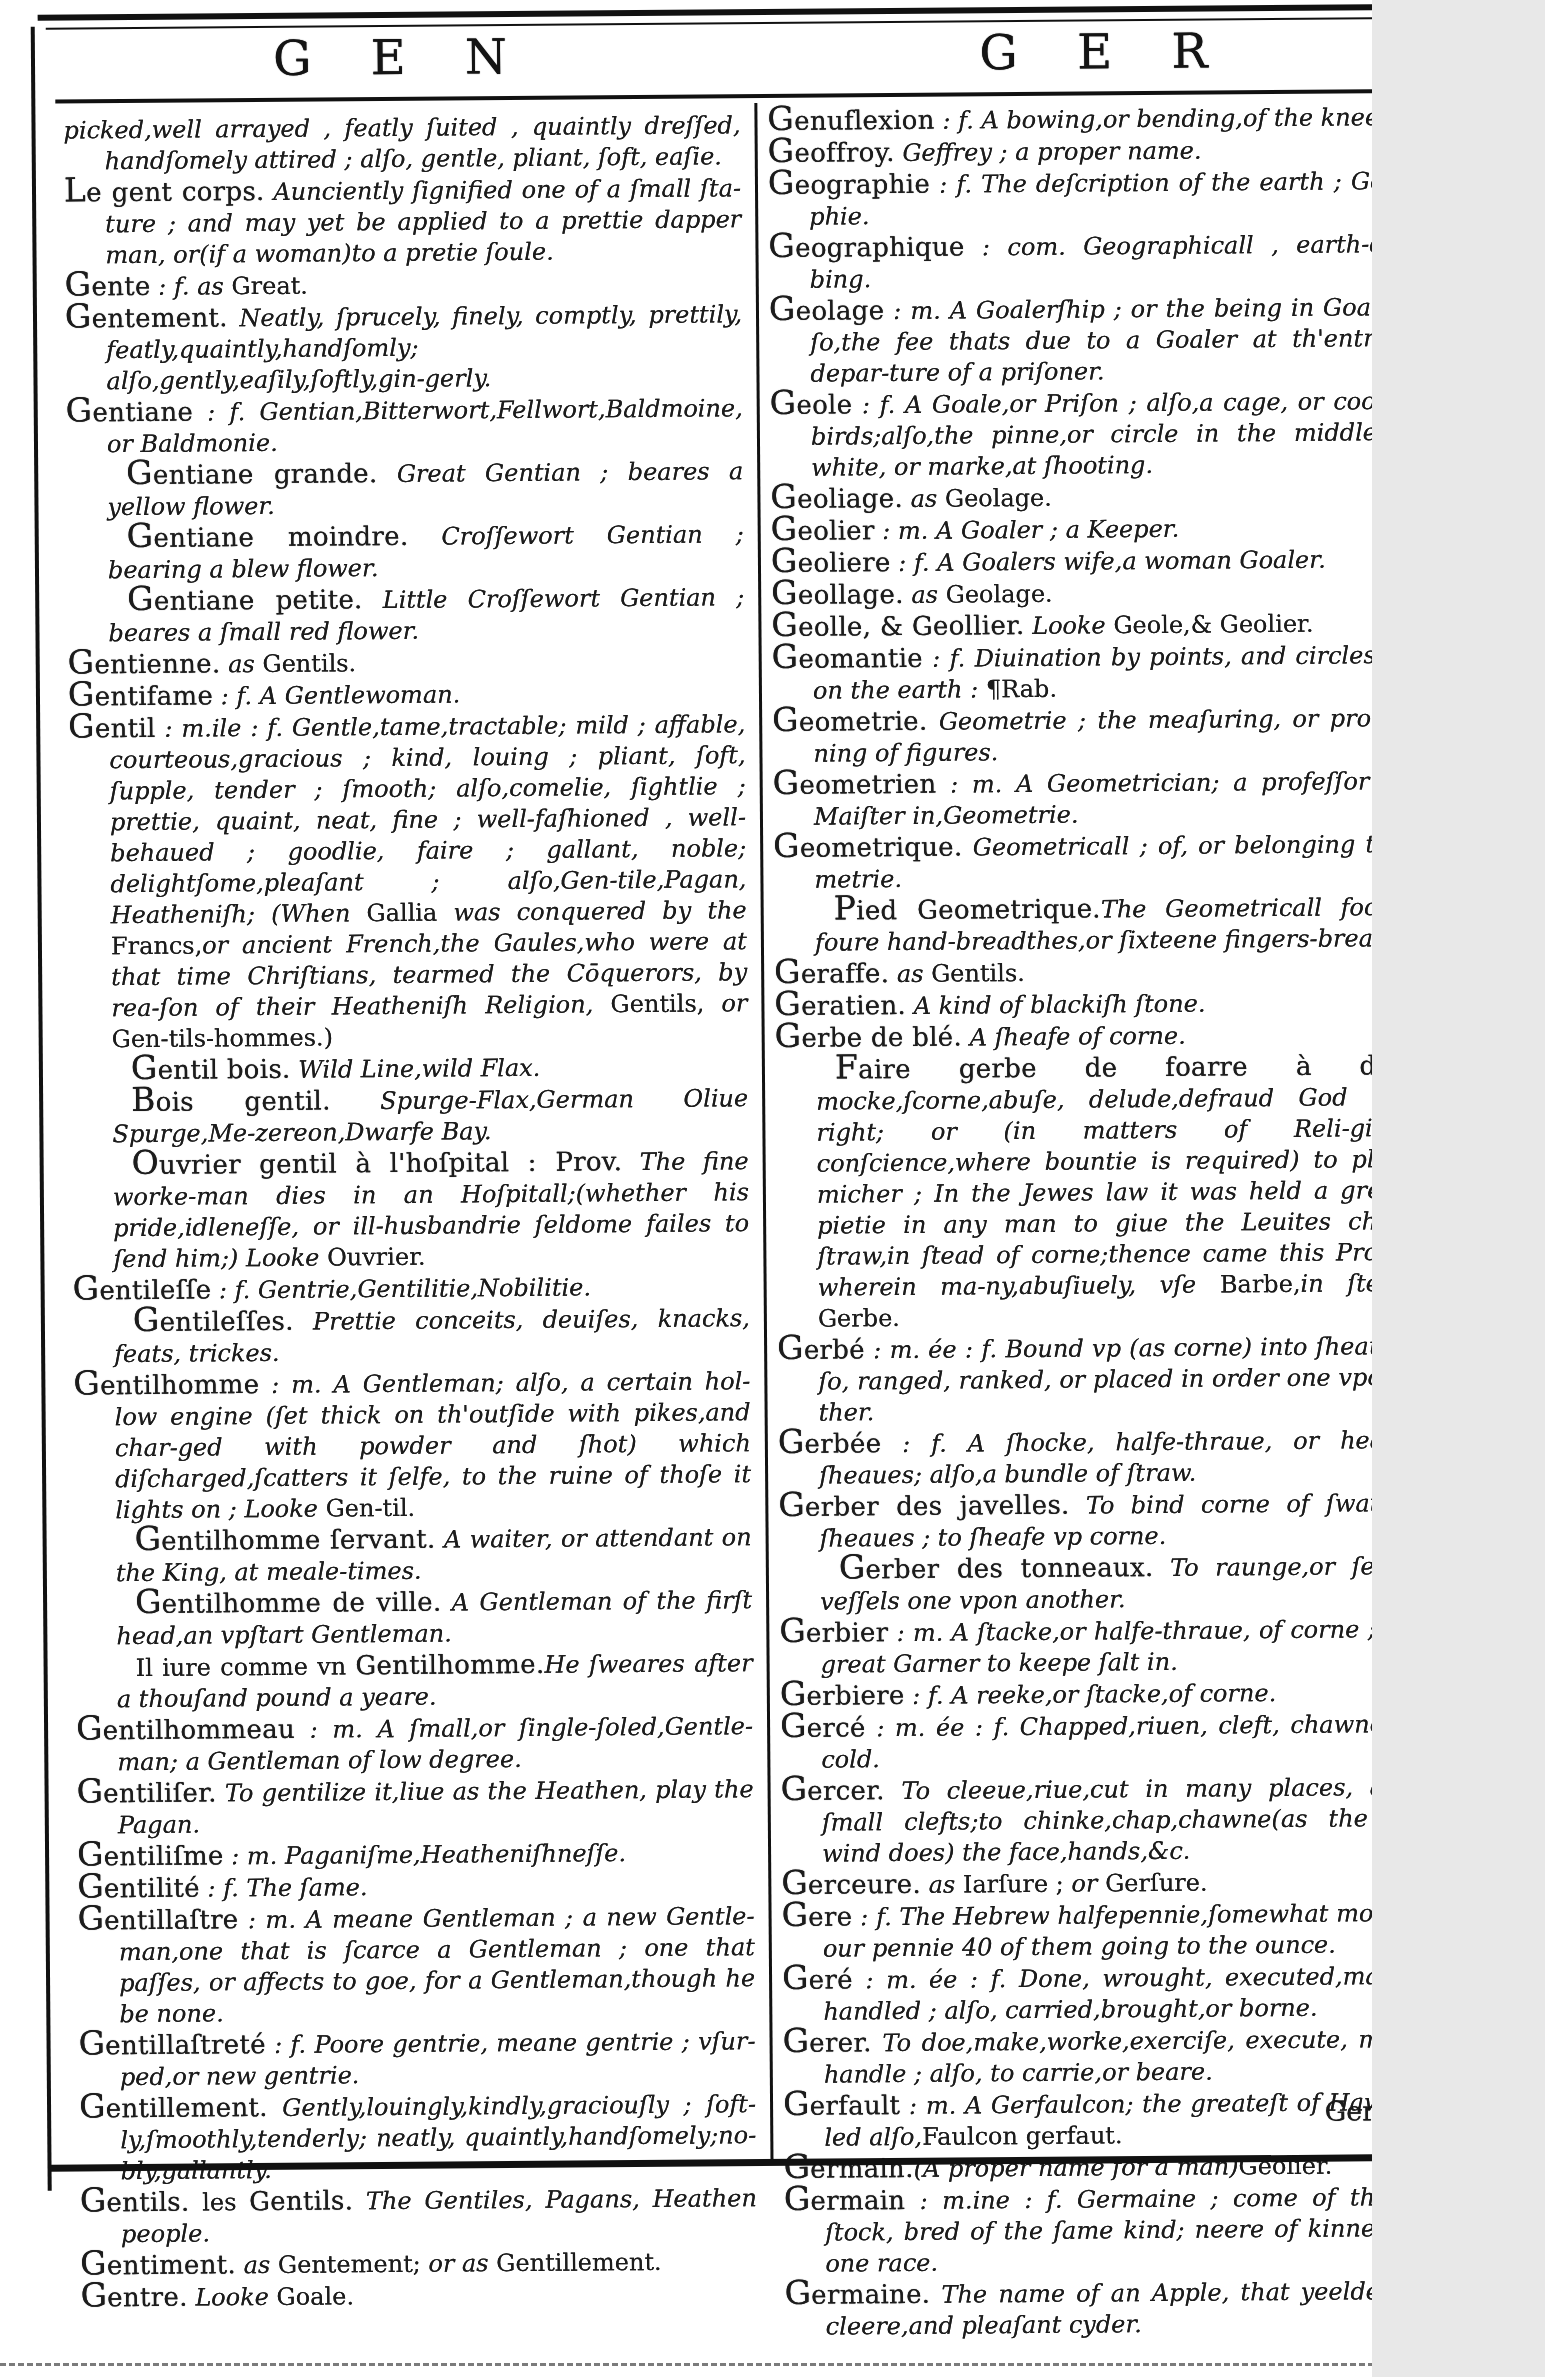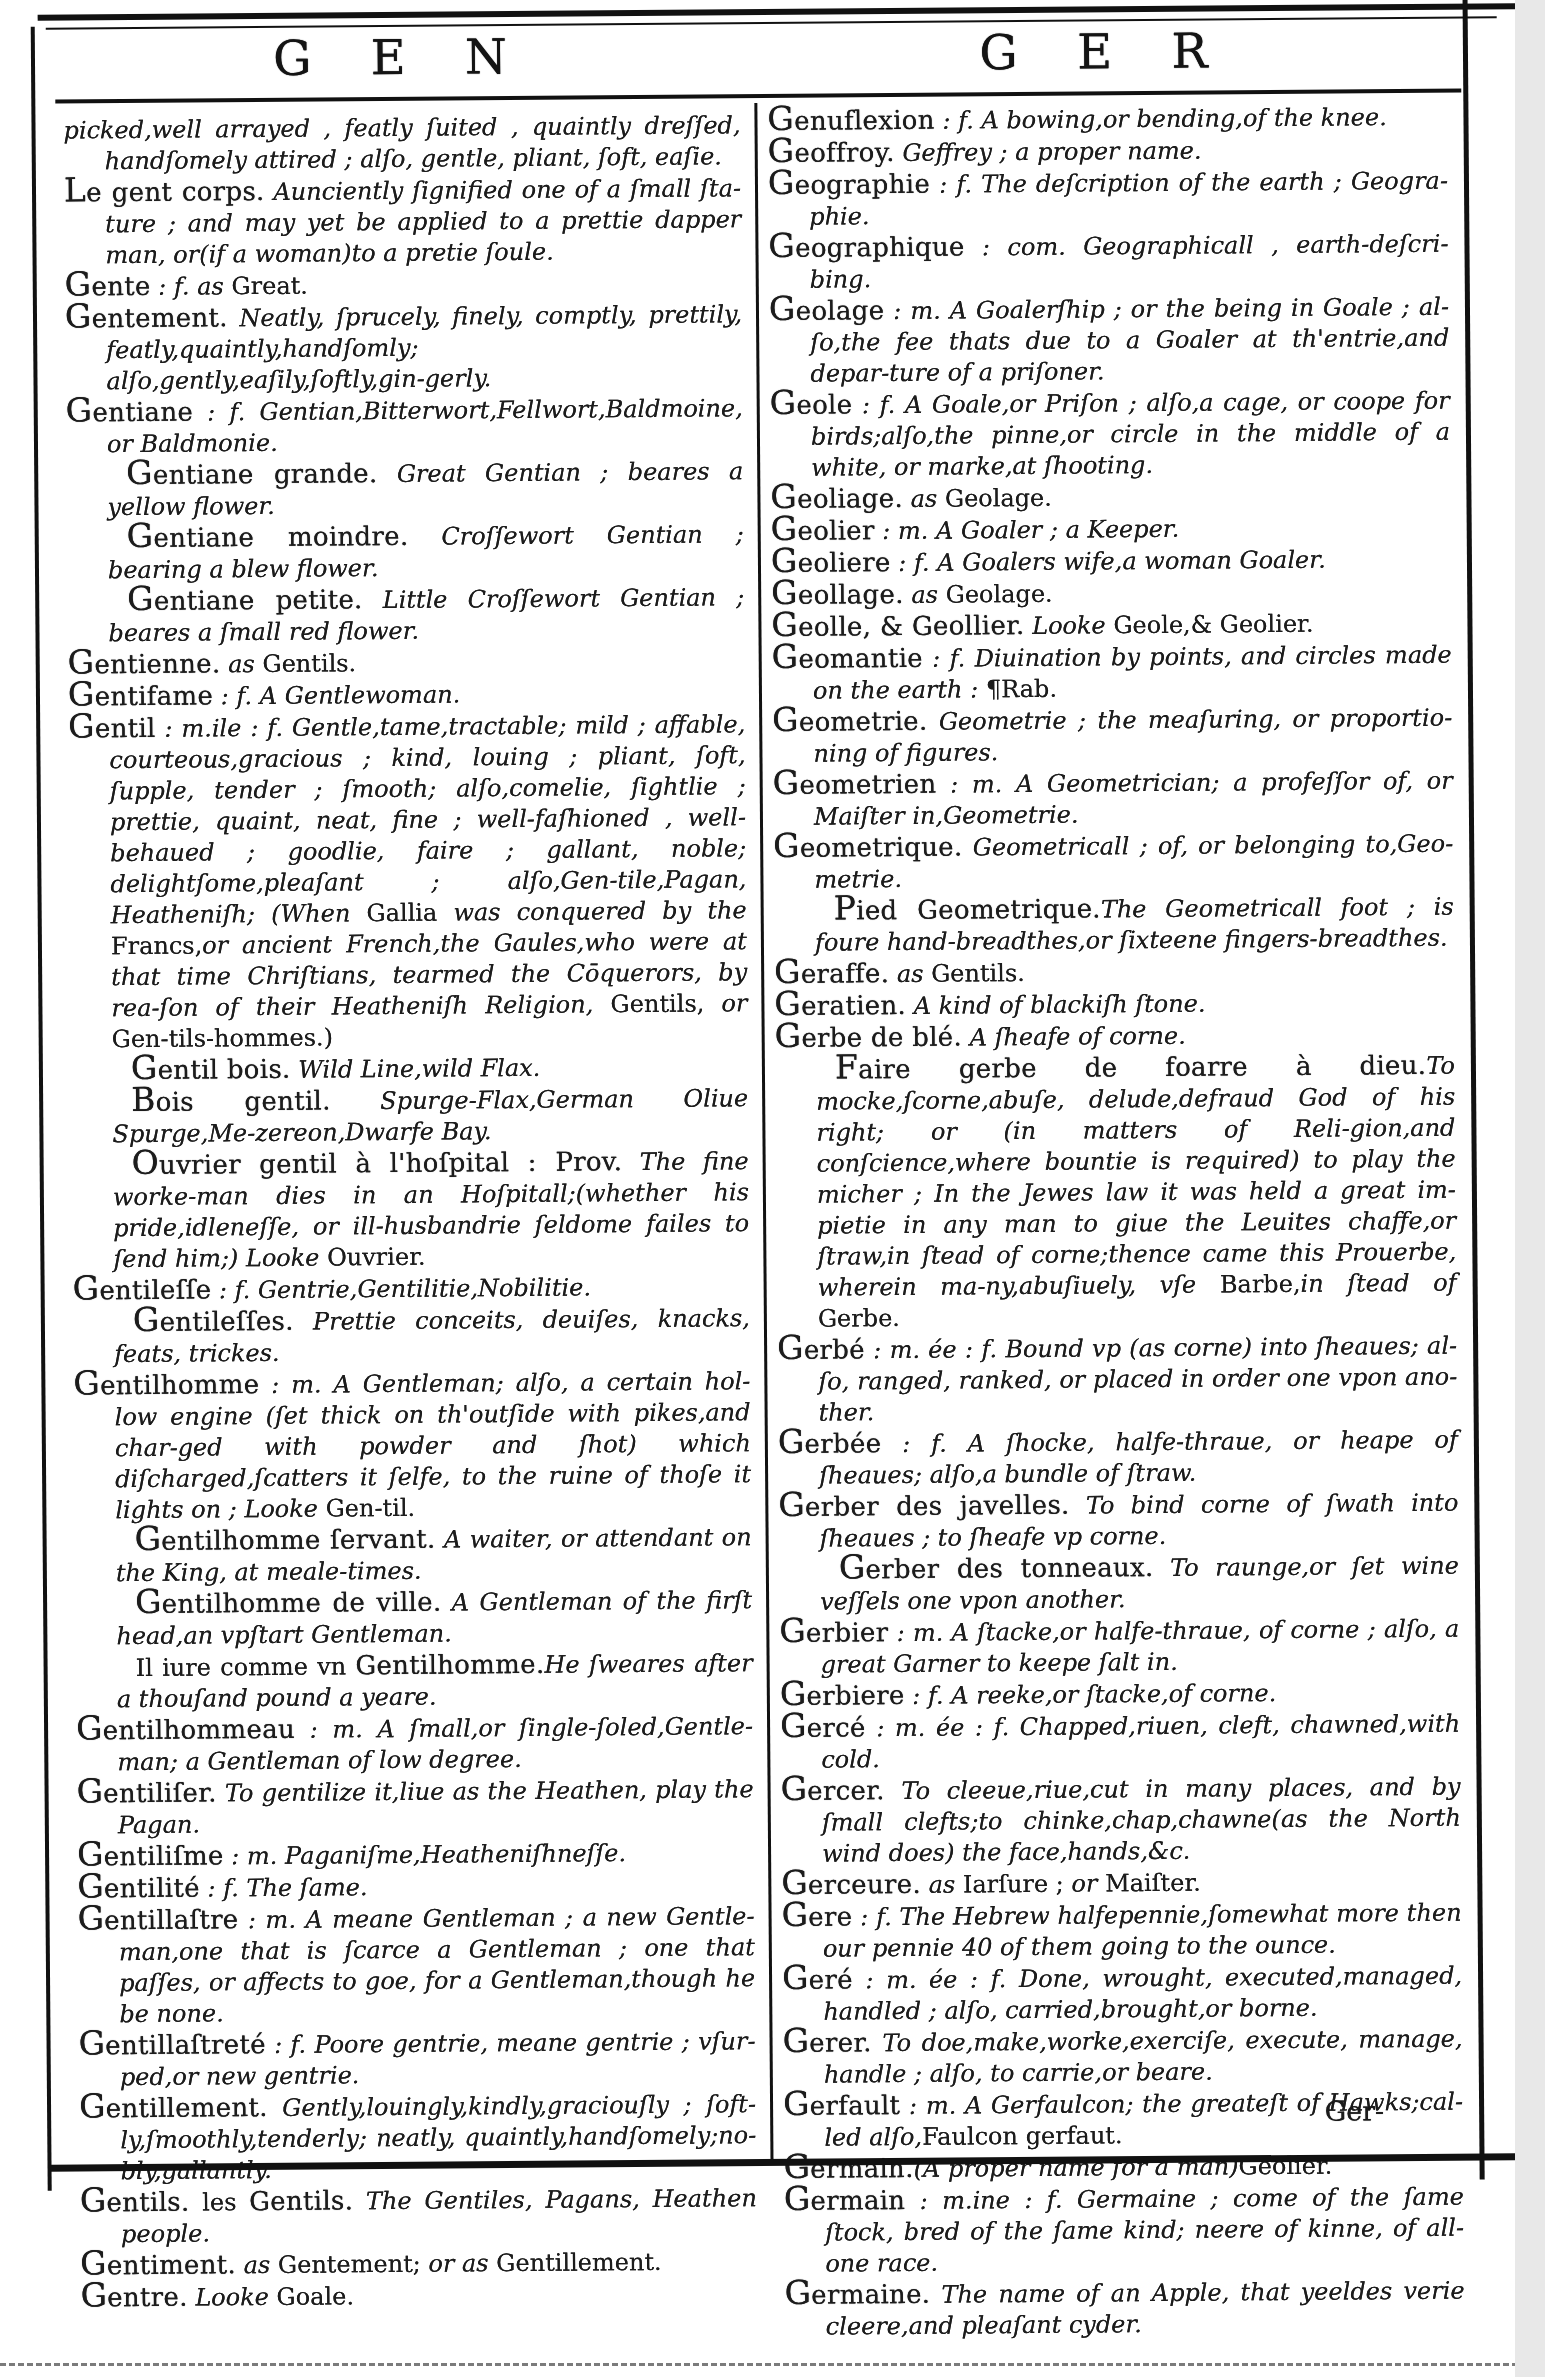--- a/index.html
+++ b/index.html
@@ -1,17 +1,17 @@
 <!DOCTYPE html>
 <html style="font-size:13.7px"><head>
 <meta charset="utf-8">
 <style>
   html,body{margin:0;padding:0;background:#e8e8e8;}
   .page{
-    position:relative;width:1515px;height:2377px;background:#ffffff;
+    position:relative;width:1372px;height:2377px;background:#ffffff;
     overflow:hidden;color:var(--ink,#1b1b1b);
     font-family:"DejaVu Serif","Liberation Serif",serif;
   }
   .frame{position:absolute;left:0;top:0;width:1545px;height:2377px;
     transform:rotate(-0.45deg);transform-origin:50% 40%;}
   .rule{position:absolute;background:#111;}
   .rule-top{left:45px;top:8.6px;width:1496px;height:6.9px;}
   .rule-top2{left:53px;top:21.5px;width:1451px;height:2.6px;}
   .rule-header{left:62px;top:94px;width:1406px;height:4.3px;}
   .rule-bottom{left:41px;top:2159px;width:1482px;height:6.9px;}
@@ -113,21 +113,21 @@
         <p class="entry main"><span class="seg-h"><span class="cap">G</span>erbe de blé.</span><span class="seg-i"> A ſheafe of corne.</span></p>
         <p class="entry sub"><span class="seg-h"><span class="cap">F</span>aire gerbe de foarre à dieu.</span><span class="seg-i">To mocke,ſcorne,abuſe, delude,defraud God of his right; or (in matters of Reli-gion,and conſcience,where bountie is required) to play the micher ; In the Jewes law it was held a great im-pietie in any man to giue the Leuites chaffe,or ſtraw,in ſtead of corne;thence came this Prouerbe, wherein ma-ny,abuſiuely, vſe </span><span class="seg-r">Barbe,</span><span class="seg-i">in ſtead of </span><span class="seg-r">Gerbe.</span></p>
         <p class="entry main"><span class="seg-h"><span class="cap">G</span>erbé</span><span class="seg-i"> : m. ée : f. Bound vp (as corne) into ſheaues; al-ſo, ranged, ranked, or placed in order one vpon ano-ther.</span></p>
         <p class="entry main"><span class="seg-h"><span class="cap">G</span>erbée</span><span class="seg-i"> : f. A ſhocke, halfe-thraue, or heape of ſheaues; alſo,a bundle of ſtraw.</span></p>
         <p class="entry main"><span class="seg-h"><span class="cap">G</span>erber des javelles.</span><span class="seg-i"> To bind corne of ſwath into ſheaues ; to ſheafe vp corne.</span></p>
         <p class="entry sub"><span class="seg-h"><span class="cap">G</span>erber des tonneaux.</span><span class="seg-i"> To raunge,or ſet wine veſſels one vpon another.</span></p>
         <p class="entry main"><span class="seg-h"><span class="cap">G</span>erbier</span><span class="seg-i"> : m. A ſtacke,or halfe-thraue, of corne ; alſo, a great Garner to keepe ſalt in.</span></p>
         <p class="entry main"><span class="seg-h"><span class="cap">G</span>erbiere</span><span class="seg-i"> : f. A reeke,or ſtacke,of corne.</span></p>
         <p class="entry main"><span class="seg-h"><span class="cap">G</span>ercé</span><span class="seg-i"> : m. ée :  f. Chapped,riuen, cleft, chawned,with cold.</span></p>
         <p class="entry main"><span class="seg-h"><span class="cap">G</span>ercer.</span><span class="seg-i"> To cleeue,riue,cut in many places, and by ſmall clefts;to chinke,chap,chawne(as the North wind does) the face,hands,&amp;c.</span></p>
-        <p class="entry main"><span class="seg-h"><span class="cap">G</span>erceure.</span><span class="seg-i"> as </span><span class="seg-r">Iarſure ;</span><span class="seg-i"> or </span><span class="seg-r">Maiſter.</span></p>
+        <p class="entry main"><span class="seg-h"><span class="cap">G</span>erceure.</span><span class="seg-i"> as </span><span class="seg-r">Iarſure ;</span><span class="seg-i"> or </span><span class="seg-r">Gerſure.</span></p>
         <p class="entry main"><span class="seg-h"><span class="cap">G</span>ere</span><span class="seg-i"> : f. The Hebrew halfepennie,ſomewhat more then our pennie 40 of them going to the ounce.</span></p>
         <p class="entry main"><span class="seg-h"><span class="cap">G</span>eré</span><span class="seg-i"> : m. ée : f.  Done, wrought, executed,managed, handled ; alſo, carried,brought,or borne.</span></p>
         <p class="entry main"><span class="seg-h"><span class="cap">G</span>erer.</span><span class="seg-i"> To doe,make,worke,exerciſe, execute, manage, handle ; alſo, to carrie,or beare.</span></p>
         <p class="entry main"><span class="seg-h"><span class="cap">G</span>erfault</span><span class="seg-i"> : m. A Gerfaulcon; the greateſt of Hawks;cal-led alſo,</span><span class="seg-r">Faulcon gerfaut.</span></p>
         <p class="entry main"><span class="seg-h"><span class="cap">G</span>ermain.</span><span class="seg-i">(A proper name for a man)</span><span class="seg-r">Geolier.</span></p>
         <p class="entry main"><span class="seg-h"><span class="cap">G</span>ermain</span><span class="seg-i"> : m.ine : f. Germaine ; come of the ſame ſtock, bred of the ſame kind; neere of kinne, of all-one race.</span></p>
         <p class="entry main"><span class="seg-h"><span class="cap">G</span>ermaine.</span><span class="seg-i"> The name of an Apple, that yeeldes verie cleere,and pleaſant cyder.</span></p>
       </div>
     <div class="catchword">Ger-</div>
     <div class="rule rule-bottom"></div>

